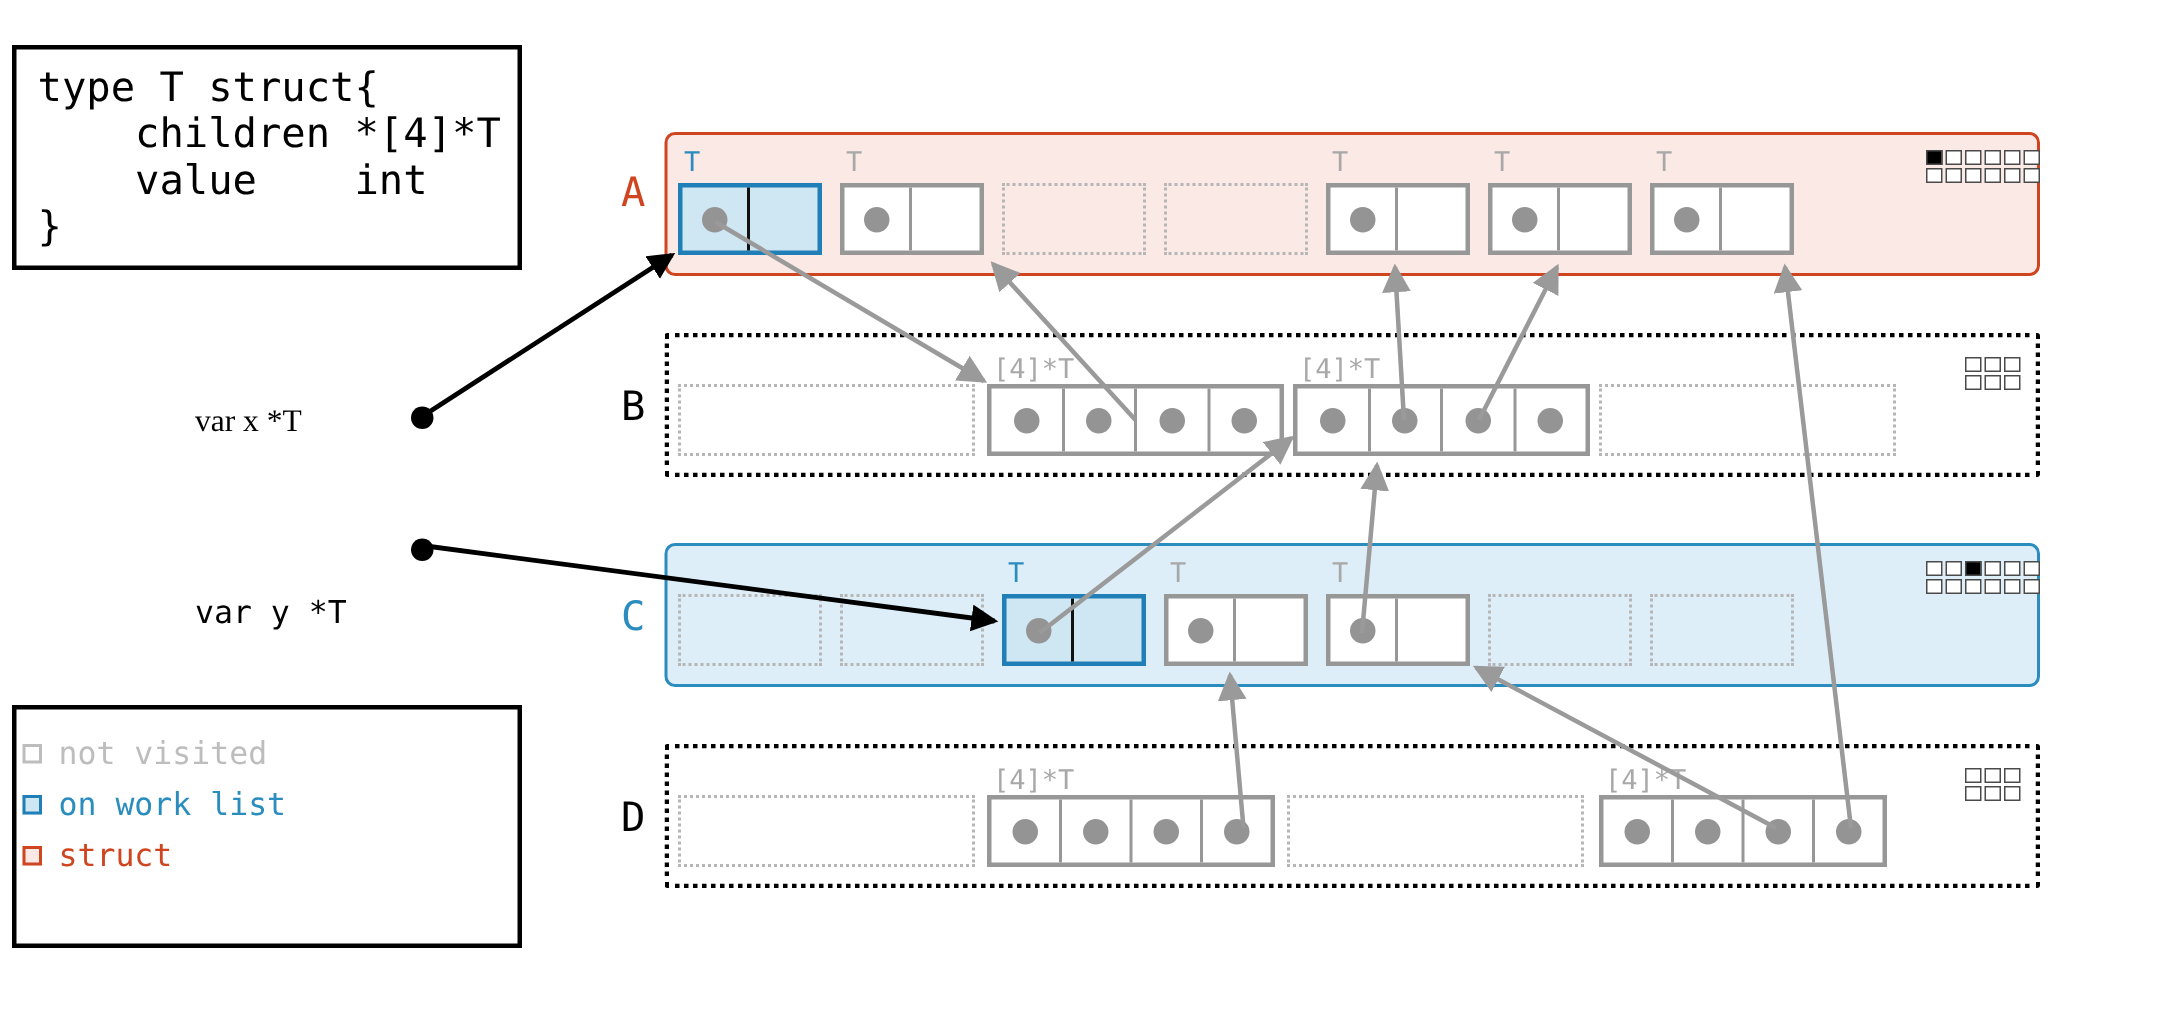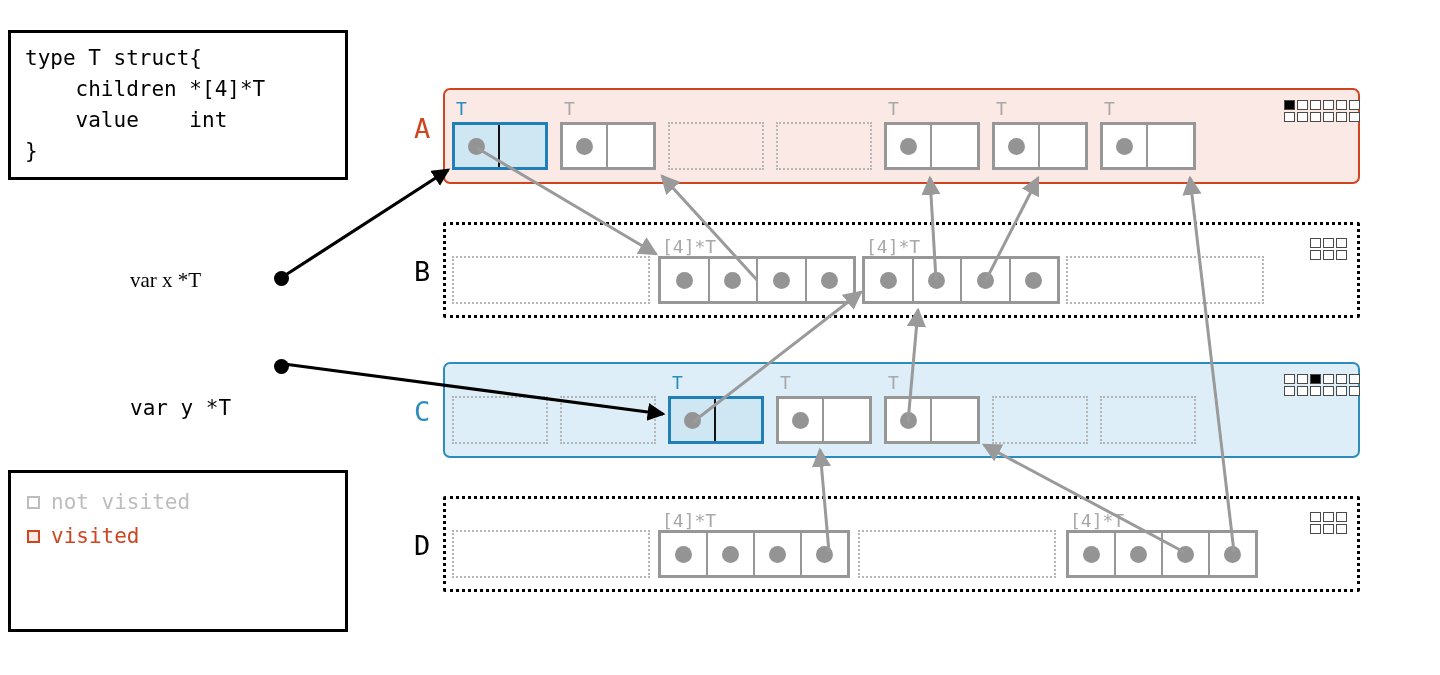--- a/index.html
+++ b/index.html
@@ -14,28 +14,28 @@
 
   
   #code-box{
     position:absolute;left:8px;top:30px;width:340px;height:150px;
     border:3px solid #000;background:#fff;
     box-sizing:border-box;
     padding:10px 14px;
   }
   #code-box pre{
     margin:0;font-family:"DejaVu Sans Mono", monospace;
-    font-size:21px;line-height:31px;color:#000;white-space:pre;
+    font-size:27px;line-height:31px;color:#000;white-space:pre;
   }
 
   
   #legend-box{
     position:absolute;left:8px;top:470px;width:340px;height:162px;
     border:3px solid #000;background:#fff;box-sizing:border-box;
-    padding:12px 16px;
+    padding:12px 4px;
   }
   .legend-row{display:flex;align-items:center;height:34px;}
   .legend-swatch{
     width:13px;height:13px;border:2px solid #000;margin-right:11px;
     box-sizing:border-box;flex:0 0 auto;
   }
   .legend-label{font-size:21px;font-family:"DejaVu Sans Mono", monospace;line-height:21px;}
 
   
   .varlabel{
@@ -125,22 +125,26 @@
     value    int
 }</pre>
   </div>
 
   <div id="legend-box">
     <div class="legend-row">
       <span class="legend-swatch" style="background:#ffffff;border-color:#bdbdbd;"></span>
       <span class="legend-label" style="color:#bdbdbd;">not visited</span>
     </div>
     <div class="legend-row">
+      <span class="legend-swatch" style="background:#cfe6f3;border-color:#1f7fb6;"></span>
+      <span class="legend-label" style="color:#2b8cbe;">on work list</span>
+    </div>
+    <div class="legend-row">
       <span class="legend-swatch" style="background:#fbe9e6;border-color:#cf4520;"></span>
-      <span class="legend-label" style="color:#cf4520;">visited</span>
+      <span class="legend-label" style="color:#cf4520;">struct</span>
     </div>
   </div>
 
   <div class="varlabel" style="left:130px;top:268px;font-family:Liberation Serif, serif;">var x *T</div>
   <div class="vardot" style="left:274px;top:271px;"></div>
 
   <div class="varlabel" style="left:130px;top:356px;margin-top:40px;">var y *T</div>
   <div class="vardot" style="left:274px;top:359px;"></div>
 
   <div class="row-letter" style="left:414px;top:115px;color:#cf4520;">A</div>

